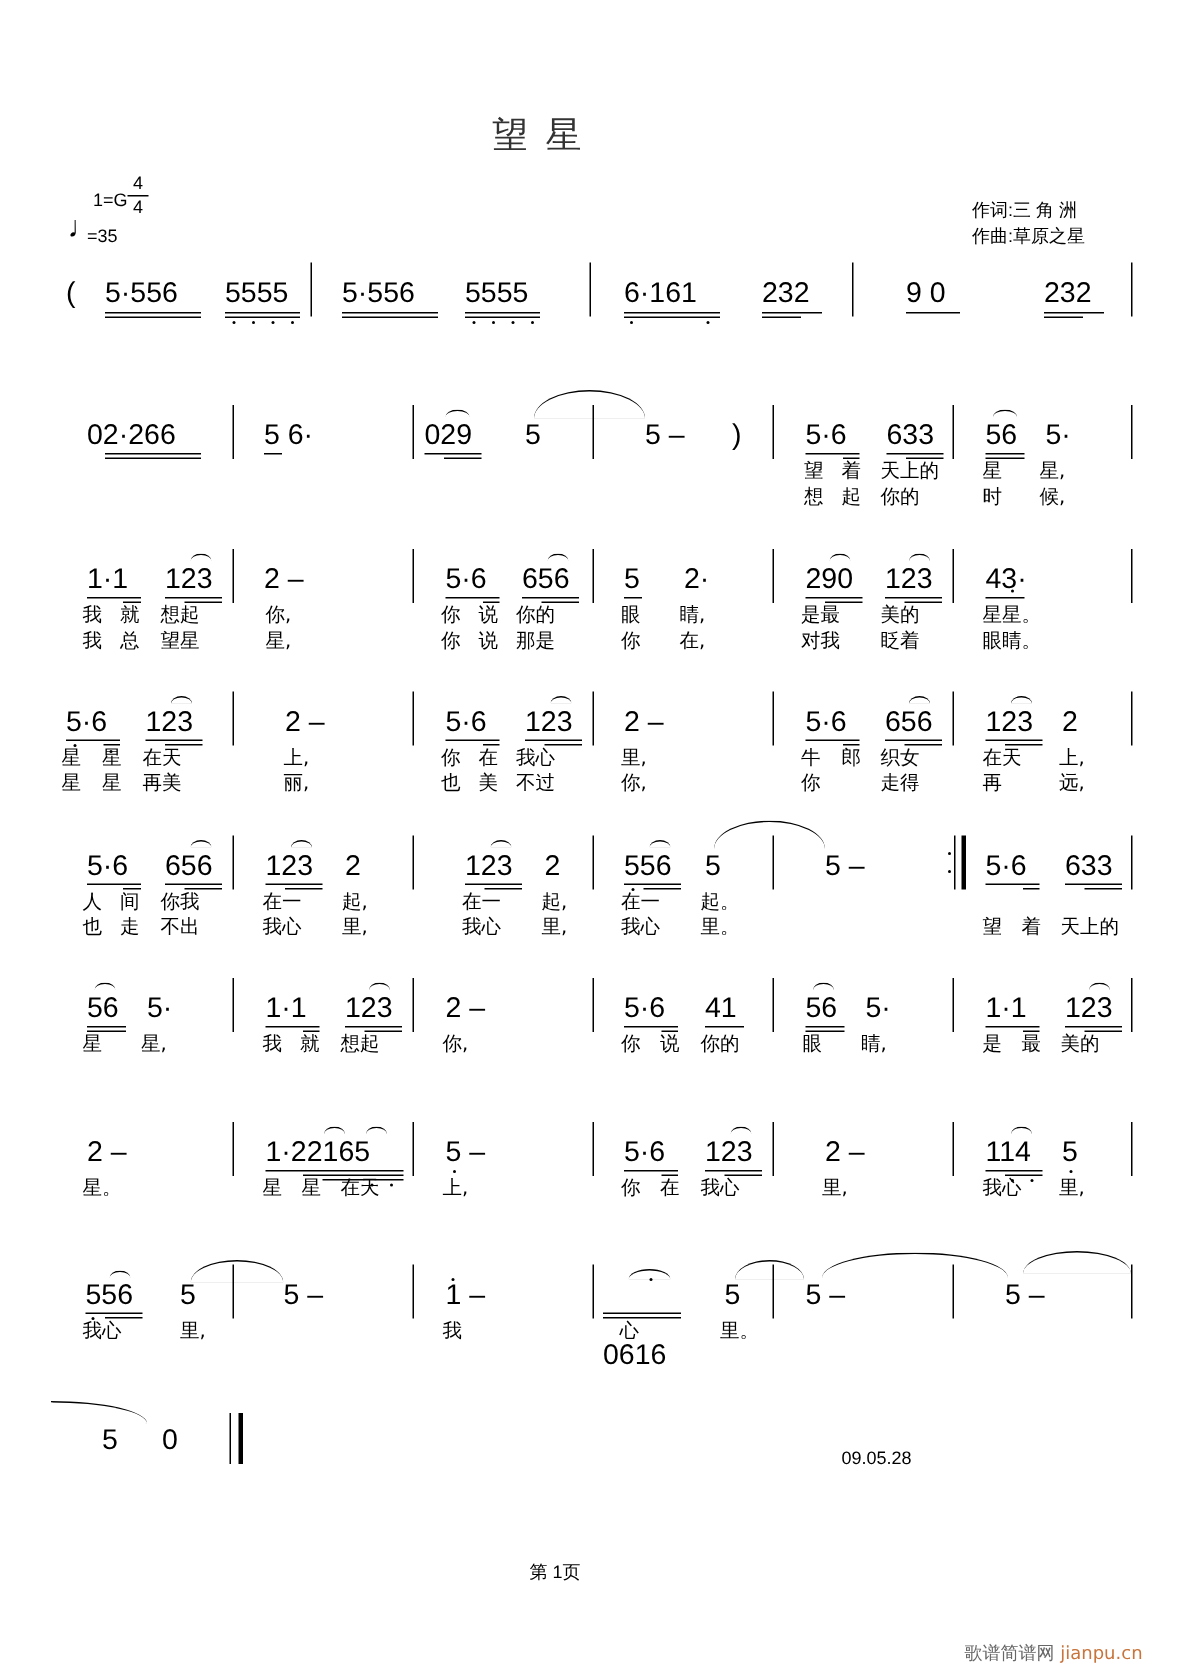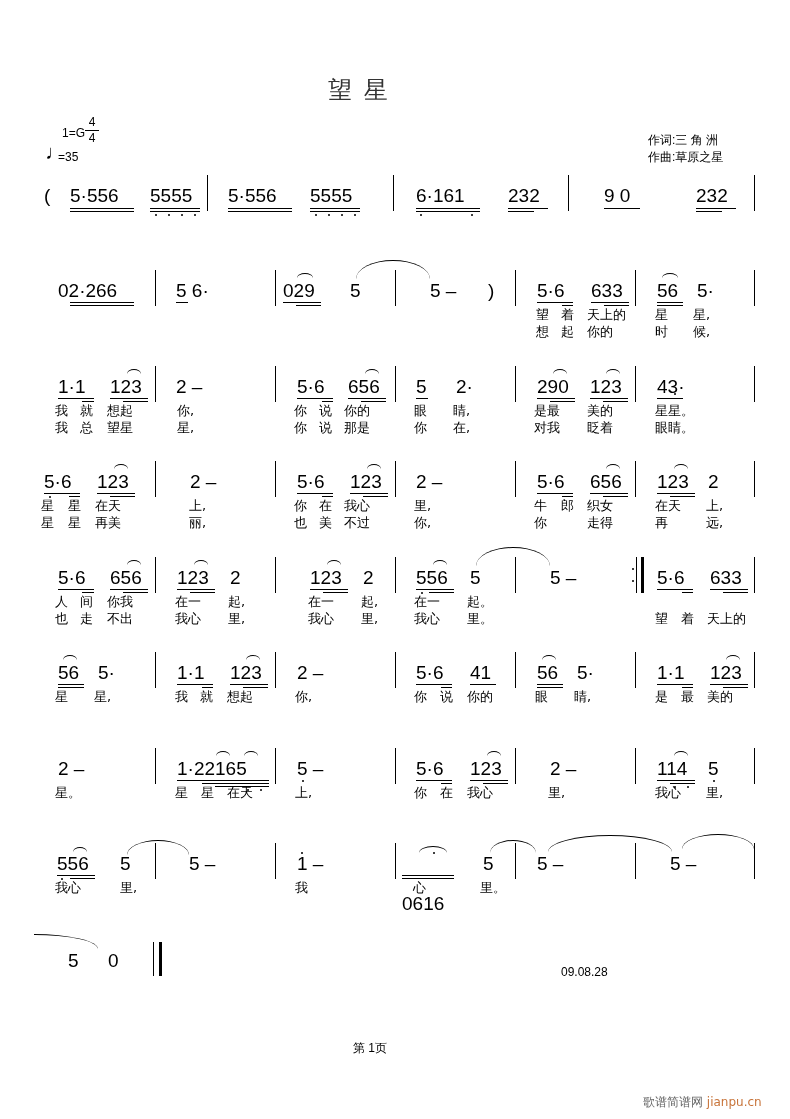--- a/index.html
+++ b/index.html
@@ -449,18 +449,18 @@
   <div class="uline" style="left:402px;top:878px;width:52px;"></div>
   <div class="dot" style="left:433px;top:852px;"></div>
   <div class="slur" style="left:419px;top:846px;width:28px;height:6px;"></div>
   <div class="slur" style="left:490px;top:840px;width:46px;height:12px;"></div>
   <div class="slur" style="left:548px;top:835px;width:124px;height:16px;"></div>
   <div class="slur" style="left:682px;top:834px;width:72px;height:14px;"></div>
 
   <div class="slur" style="left:34px;top:934px;width:64px;height:14px;border-radius:100% 0 0 0 / 100% 0 0 0;transform:scaleX(-1);"></div>
 </div>
 
-<div class="abs footer" style="left:561px;top:965px;">09.08.28</div>
+<div class="abs footer" style="left:561px;top:965px;">09.05.28</div>
 <div class="abs footer" style="left:353px;top:1040px;">第 1页</div>
 <div class="abs wm" style="left:643px;top:1094px;">
   <span style="color:#666;font-family:Liberation Sans, sans-serif;">歌谱简谱网</span>
   <span>jianpu.cn</span>
 </div>
 
 </body></html>

